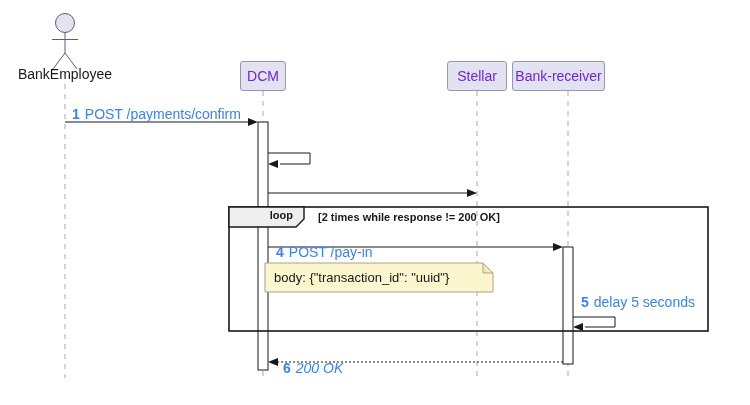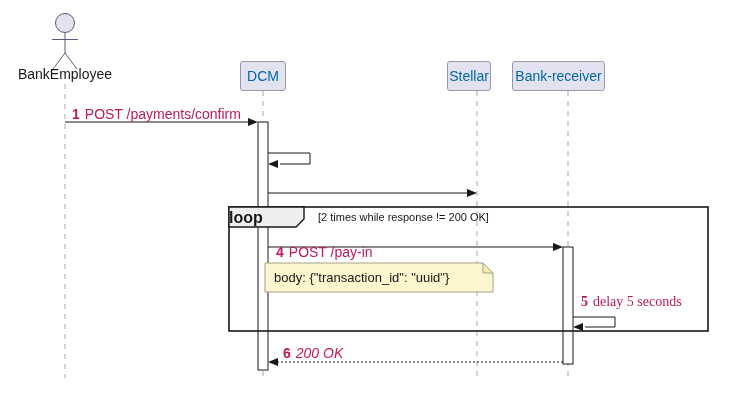--- a/index.html
+++ b/index.html
@@ -5,34 +5,34 @@
   html,body{margin:0;padding:0;background:#ffffff;}
   #canvas{
     position:relative;
     width:750px;height:405px;
     background:#ffffff;
     font-family:"Liberation Sans","DejaVu Sans",sans-serif;
     color:#181818;
     overflow:hidden;
   }
   #diagram-svg{position:absolute;left:0;top:0;}
-  .txt{position:absolute;white-space:nowrap;font-size:14px;line-height:16px;color:#be185d;text-align:center;}
+  .txt{position:absolute;white-space:nowrap;font-size:14px;line-height:16px;color:#3b82f6;text-align:center;}
   .msg-num{font-weight:bold;margin-right:5px;}
   .participant{
     position:absolute;top:61px;height:30px;
     background:#E2E2F0;border:1px solid #9598AD;border-radius:3px;
     box-sizing:border-box;display:flex;align-items:center;justify-content:center;
-    font-size:14px;color:#0369a1;
+    font-size:14px;color:#6d28d9;
   }
   .actor-label{position:absolute;left:5px;top:66px;width:120px;text-align:center;font-size:14px;}
   .loop-label{
-    position:absolute;left:229px;top:209px;width:64px;text-align:left;
-    font-weight:bold;font-size:16px;
+    position:absolute;left:229px;top:209px;width:64px;text-align:right;
+    font-weight:bold;font-size:11px;
   }
-  .loop-cond{position:absolute;left:318px;top:211px;font-weight:normal;font-size:11px;}
+  .loop-cond{position:absolute;left:318px;top:211px;font-weight:bold;font-size:11px;}
   .note-text{position:absolute;left:274px;top:270px;font-size:13px;}
   .italic{font-style:italic;}
 </style>
 </head>
 <body>
 
 <div id="canvas">
 
   <svg id="diagram-svg" width="750" height="405" viewBox="0 0 750 405">
 
@@ -91,37 +91,37 @@
       <path d="M265,263 H483 L493,273 V292 H265 Z" fill="#FBF6CE" stroke="#A9A285"></path>
       <path d="M483,263 V273 H493 Z" fill="#F3ECB8" stroke="#A9A285"></path>
     </g>
   </svg>
 
   <div class="actor-label">BankEmployee</div>
 
   <div class="participant" style="left:240px;width:46px;">
     <span>DCM</span>
   </div>
-  <div class="participant" style="left:447px;width:44px;">
+  <div class="participant" style="left:447px;width:60px;">
     <span>Stellar</span>
   </div>
   <div class="participant" style="left:512px;width:93px;">
     <span>Bank-receiver</span>
   </div>
 
   <div class="txt" style="left:72px;top:106px;">
     <span class="msg-num">1</span><span>POST /payments/confirm</span>
   </div>
   <div class="txt" style="left:276px;top:244px;">
     <span class="msg-num">4</span><span>POST /pay-in</span>
   </div>
-  <div class="txt" style="left:581px;top:294px;font-family:Liberation Serif, serif;">
+  <div class="txt" style="left:581px;top:294px;">
     <span class="msg-num">5</span><span>delay 5 seconds</span>
   </div>
-  <div class="txt" style="left:283px;top:345px;">
+  <div class="txt" style="left:283px;top:360px;">
     <span class="msg-num">6</span><span class="italic">200 OK</span>
   </div>
 
   <div class="loop-label">loop</div>
   <div class="loop-cond">[2 times while response != 200 OK]</div>
 
   <div class="note-text">body: {"transaction_id": "uuid"}</div>
 
 </div>
 

